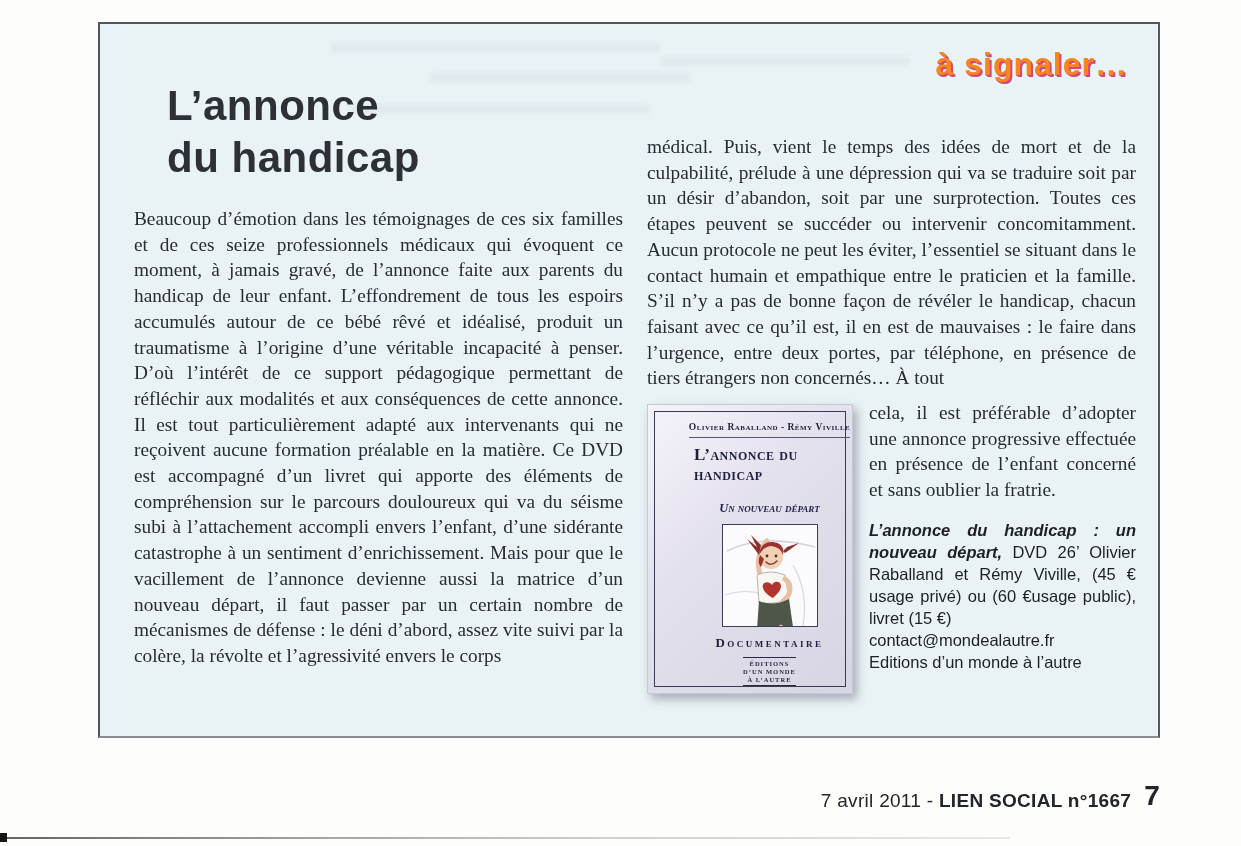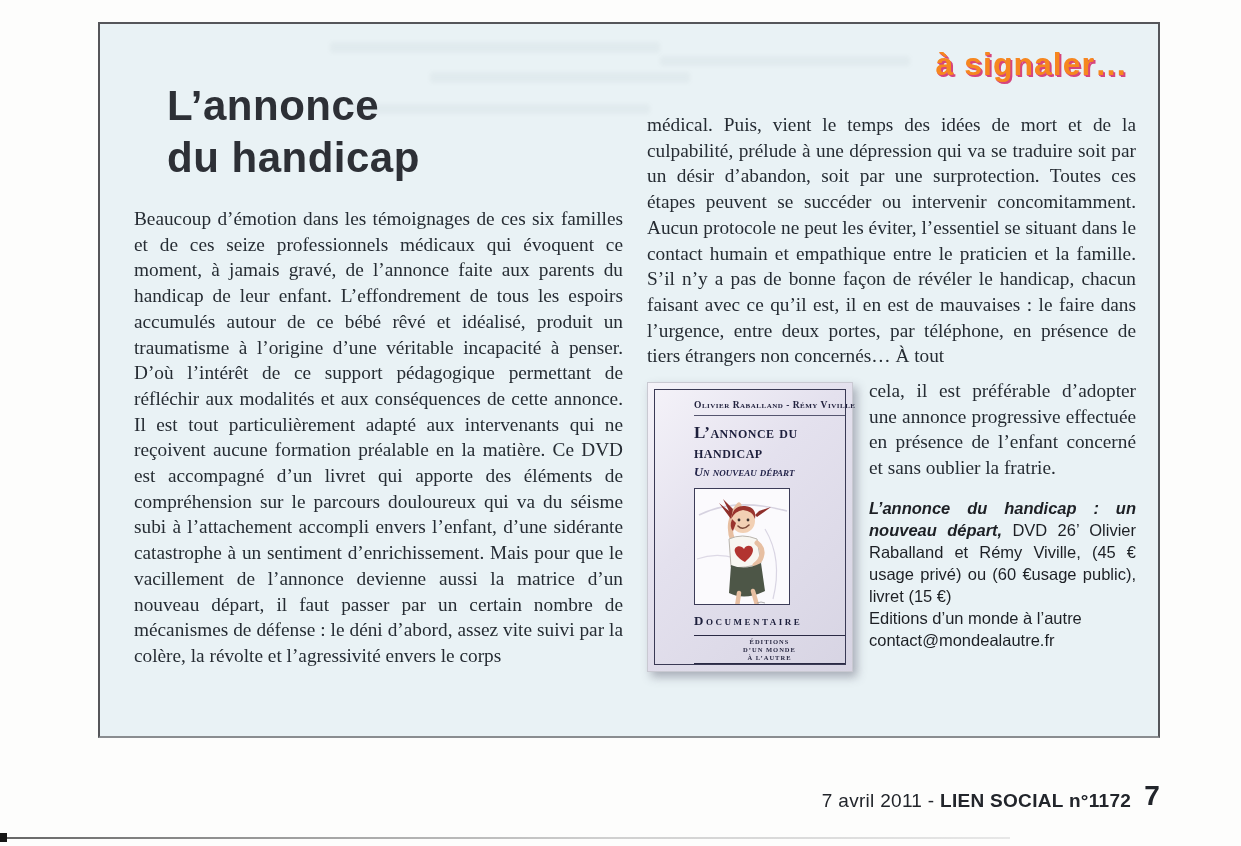--- a/index.html
+++ b/index.html
@@ -37,46 +37,46 @@
     margin-left:33px;
   }
 
   .body-serif {
     font-family:"Liberation Serif", serif;
     font-size:19.3px; line-height:25.7px;
     color:#262c33; text-align:justify;
   }
 
   .col-left  { position:absolute; left:34px;  top:182px; width:489px; }
-  .col-right { position:absolute; left:547px; top:88px; width:489px; }
+  .col-right { position:absolute; left:547px; top:110px; width:489px; }
   .col-right .part2-flow { margin-top:9px; }
 
   
   .cover {
     float:left; width:206px; height:290px;
     margin:4px 16px 4px 0;
     background:linear-gradient(135deg,#f5f3f9 0%,#e4e1ee 40%,#d7d4e3 100%);
     border:1px solid #c9c9d2;
     box-shadow:4px 5px 9px rgba(90,90,110,.45);
     position:relative;
     font-family:"Liberation Serif", serif;
   }
   .cover-frame {
     position:absolute; inset:6px; border:1px solid #3a3a55;
-    display:flex; flex-direction:column; 
+    display:flex; flex-direction:column; align-items:center;
     padding-top:10px;
     padding-left:39px;
   }
   .cover-authors {
     font-size:9.5px; font-weight:bold; font-variant:small-caps;
     letter-spacing:.5px; color:#23233f; white-space:nowrap;
     border-bottom:1px solid #55556f; padding-bottom:5px; margin-bottom:7px;
   }
   .cover-title  { font-size:17px; font-weight:bold; font-variant:small-caps; color:#1d1f3c; letter-spacing:.5px; }
-  .cover-subtitle { font-size:12.5px; font-weight:bold; font-style:italic; font-variant:small-caps; color:#23244a; margin-top:2px; }
+  .cover-subtitle { font-size:12.5px; font-weight:bold; font-style:italic; font-variant:small-caps; color:#23244a; margin-top:16px; }
   .cover-art {
     width:96px; height:122px; margin-top:8px;
     border:1px solid #3c3c58; background:#fbfafd; overflow:hidden;
   }
   .cover-genre {
     margin-top:8px; font-size:13px; font-weight:bold;
     font-variant:small-caps; letter-spacing:2.5px; color:#1d1f3c;
   }
   .cover-logo {
     margin-top:6px; text-align:center; color:#2a2a44;
@@ -187,30 +187,30 @@
             </div>
           </div>
         </div>
 
         <p class="body-serif" lang="fr">cela, il est préférable d’adopter une annonce progressive effectuée en présence de l’enfant concerné et sans oublier la fratrie.</p>
 
         <div class="caption">
           <p style="text-align:justify;">
             <span class="cap-lead">L’annonce du handicap : un nouveau départ,</span><span> DVD 26’ Olivier Raballand et Rémy Viville, (45 € usage privé) ou (60 €usage public), livret (15 €)</span>
           </p>
+          <span class="cap-line">contact@mondealautre.fr</span>
           <span class="cap-line">Editions d’un monde à l’autre</span>
-          <span class="cap-line">contact@mondealautre.fr</span>
         </div>
 
       </div>
     </div>
   </div>
 
   <div class="footer">
     <span class="date">7 avril 2011 - </span>
-    <span class="journal">LIEN SOCIAL n°1172</span>
+    <span class="journal">LIEN SOCIAL n°1667</span>
     <span class="pagenum">7</span>
   </div>
 
   <div class="scan-line"></div>
   <div class="scan-chip"></div>
 
 </div>
 
 </body></html>

